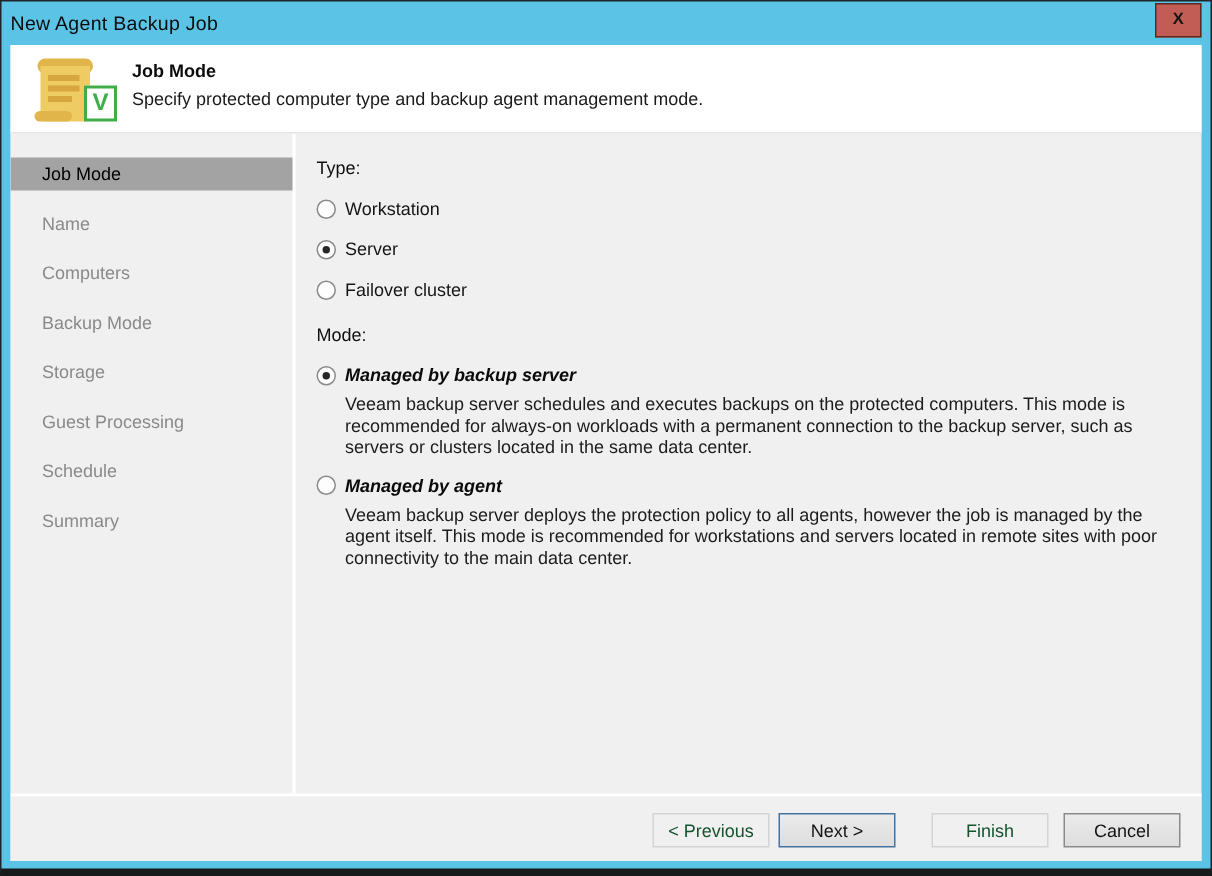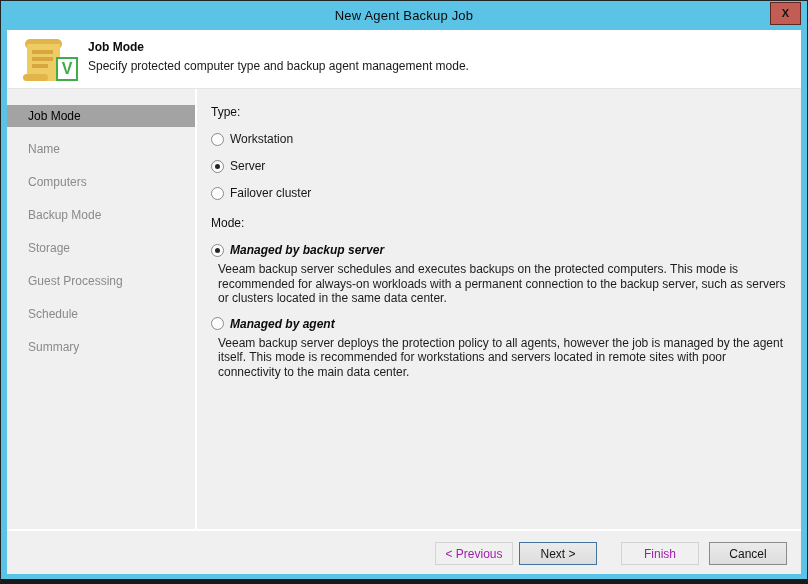--- a/index.html
+++ b/index.html
@@ -13,21 +13,21 @@
     border:1px solid #1f2526;
     border-bottom:5px solid #161a1b;
     padding:0 6px 5px 6px;
     overflow:hidden;
   }
 
   
   .titlebar {
     position:relative;
     height:29px;
-    display:flex; align-items:center; justify-content:center;
+    display:flex; align-items:center; 
   }
   .titlebar .title {
     font-size:13px; color:#0b0b0b; letter-spacing:0.2px;
   }
   .close-btn {
     position:absolute; top:1px; right:0;
     width:31px; height:23px;
     background:#c25d55;
     border:1px solid #5f2822;
     color:#141414;
@@ -93,21 +93,21 @@
   .radio.checked::after {
     content:""; position:absolute; left:3px; top:3px;
     width:5px; height:5px; border-radius:50%; background:#262626;
   }
   .radio-label { font-size:12px; color:#161616; }
 
   .mode-option { margin-bottom:0; }
   .mode-option .radio-row { margin-bottom:0;font-style:italic; }
   .mode-option .radio-label { font-weight:bold; color:#0b0b0b; }
   .mode-option .option-desc {
-    margin:4px 0 0 7px; max-width:572px;
+    margin:4px 0 0 19px; max-width:572px;
     font-size:12px; line-height:14.5px; color:#1c1c1c;
   }
   .mode-option + .mode-option { margin-top:10px; }
 
   
   .separator { height:2px; background:#ffffff; flex:0 0 auto; }
   .footer {
     height:43px; flex:0 0 auto;
     background:#f0f0f0;
     display:flex; justify-content:flex-end; align-items:flex-start;
@@ -117,21 +117,21 @@
     width:78px; height:23px;
     font-family:"Liberation Sans", sans-serif;
     font-size:12px; color:#141414;
     background:linear-gradient(#ebebeb,#dddddd);
     border:1px solid #8a8a8a;
     cursor:pointer;
   }
   .btn + .btn { margin-left:6px; }
   .btn.primary { border-color:#45739d; }
   .btn.disabled {
-    background:#f0f0f0; border-color:#d4d4d4; color:#a21caf; cursor:default;
+    background:#f0f0f0; border-color:#d4d4d4; color:#14532d; cursor:default;
   }
   .btn.finish { margin-left:24px; }
   .btn.cancel { margin-left:10px; }
 </style>
 </head>
 <body>
 
 <div class="window">
 
   <div class="titlebar">

